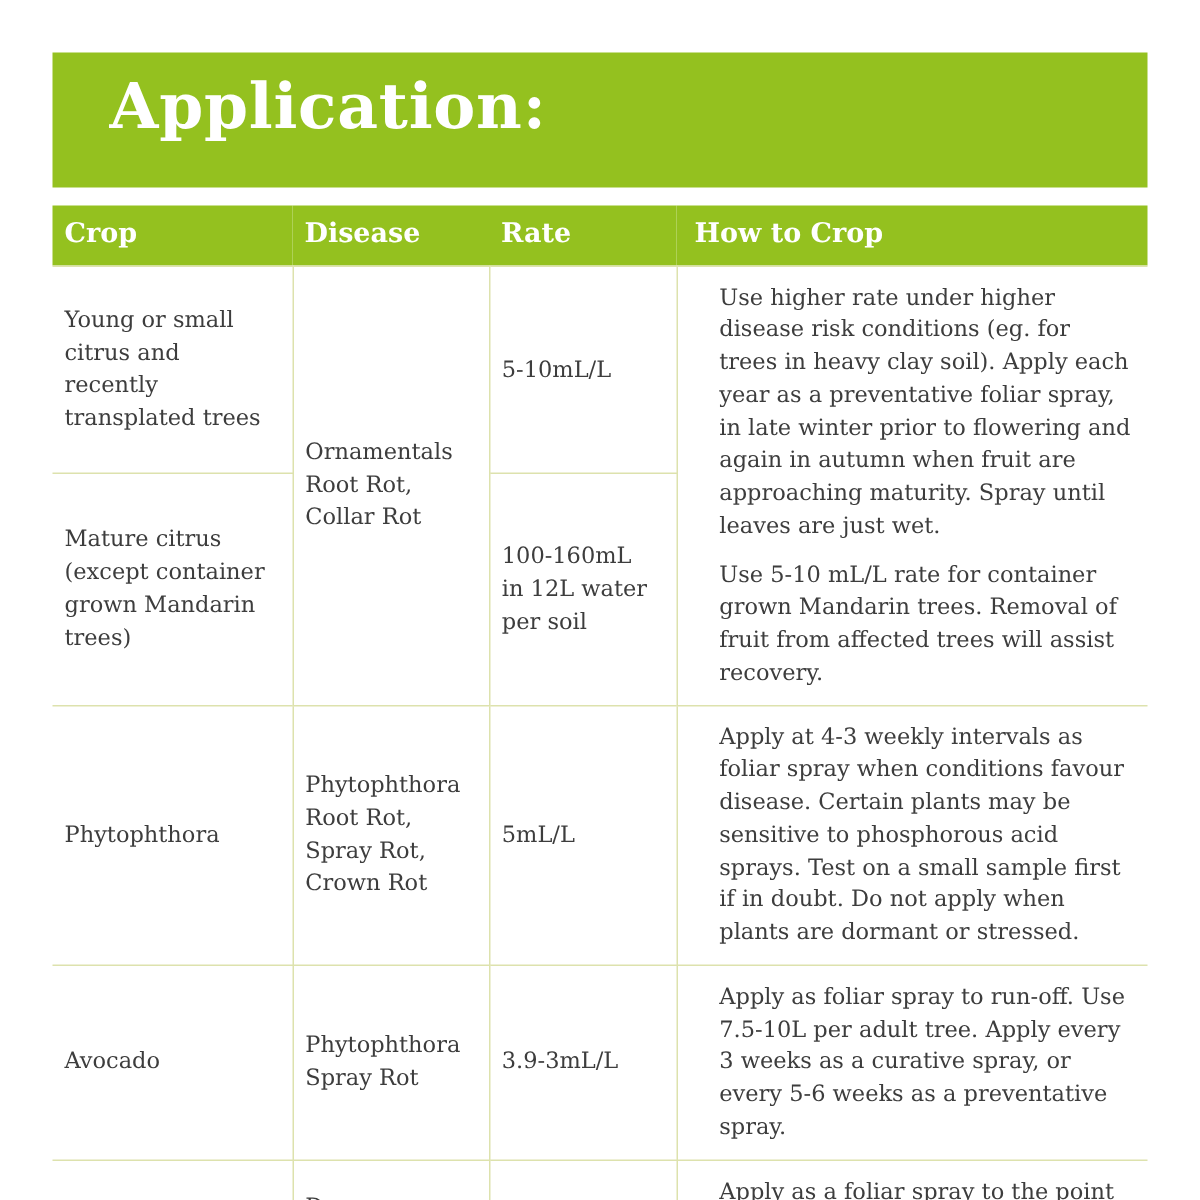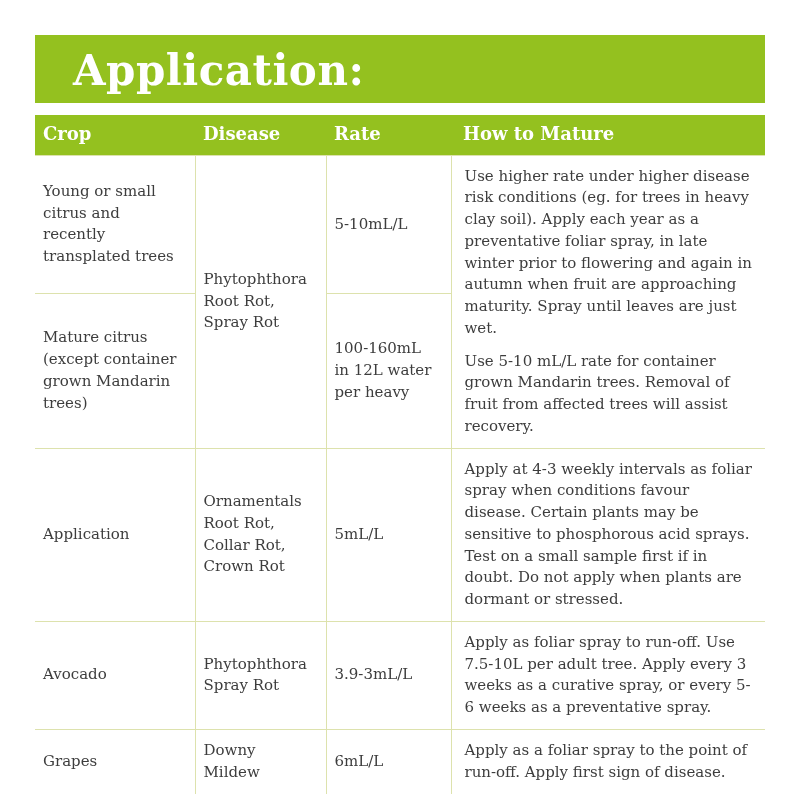--- a/index.html
+++ b/index.html
@@ -1,21 +1,21 @@
 <!DOCTYPE html>
 <html><head>
 <meta charset="utf-8">
 <style>
   * { margin: 0; padding: 0; box-sizing: border-box; }
   html, body { width: 800px; height: 800px; background: #ffffff; }
   body { font-family: "DejaVu Serif", serif; color: #3d3d3d; }
 
   .banner {
     margin: 35px 35px 0 35px;
-    width: 730px; height: 68px;
+    width: 730px; height: 90px;
     background: #94c11f;
   }
   .banner h1 {
     color: #ffffff;
     font-size: 42px;
     font-weight: bold;
     padding: 15px 0 0 38px;
     letter-spacing: 0.5px;
     line-height: 1;
   }
@@ -39,21 +39,21 @@
   }
   .apptable th.col-how { padding-left: 12px; }
   .apptable td {
     border: 1px solid #dde2ad;
     font-size: 15px;
     line-height: 1.45;
     vertical-align: middle;
     padding: 10px 14px 10px 8px;
   }
   .apptable td.cell-how { padding-left: 12px; padding-right: 10px; }
-  .apptable td.cell-how p { margin: 0 0 11px 1px; }
+  .apptable td.cell-how p { margin: 0 0 11px 16px; }
   .apptable td.cell-how p:last-child { margin-bottom: 0; }
 </style>
 </head>
 <body>
 
 <div>
 
   <header class="banner">
     <h1>Application:</h1>
   </header>
@@ -63,40 +63,40 @@
       <col style="width:160px">
         <col style="width:131px">
         <col style="width:125px">
         <col style="width:314px">
     </colgroup>
     <thead>
       <tr style="height:40px">
         <th>Crop</th>
         <th>Disease</th>
         <th>Rate</th>
-        <th class="col-how">How to Mature</th>
+        <th class="col-how">How to Crop</th>
       </tr>
     </thead>
     <tbody>
       <tr style="height:69px">
         <td>Young or small citrus and recently transplated trees</td>
-        <td rowspan="2">Phytophthora Root Rot, Spray Rot</td>
+        <td rowspan="2">Ornamentals Root Rot, Collar Rot</td>
         <td>5-10mL/L</td>
         <td rowspan="2" class="cell-how">
           <p>Use higher rate under higher disease risk conditions (eg. for trees in heavy clay soil). Apply each year as a preventative foliar spray, in late winter prior to flowering and again in autumn when fruit are approaching maturity. Spray until leaves are just wet.</p>
           <p>Use 5-10 mL/L rate for container grown Mandarin trees. Removal of fruit from affected trees will assist recovery.</p>
         </td>
       </tr>
       <tr style="height:120px">
         <td>Mature citrus (except container grown Mandarin trees)</td>
-        <td>100-160mL in 12L water per heavy</td>
+        <td>100-160mL in 12L water per soil</td>
       </tr>
       <tr style="height:126px">
-        <td>Application</td>
-        <td>Ornamentals Root Rot, Collar Rot, Crown Rot</td>
+        <td>Phytophthora</td>
+        <td>Phytophthora Root Rot, Spray Rot, Crown Rot</td>
         <td>5mL/L</td>
         <td class="cell-how">
           <p>Apply at 4-3 weekly intervals as foliar spray when conditions favour disease. Certain plants may be sensitive to phosphorous acid sprays. Test on a small sample first if in doubt. Do not apply when plants are dormant or stressed.</p>
         </td>
       </tr>
       <tr style="height:95px">
         <td>Avocado</td>
         <td>Phytophthora Spray Rot</td>
         <td>3.9-3mL/L</td>
         <td class="cell-how">

